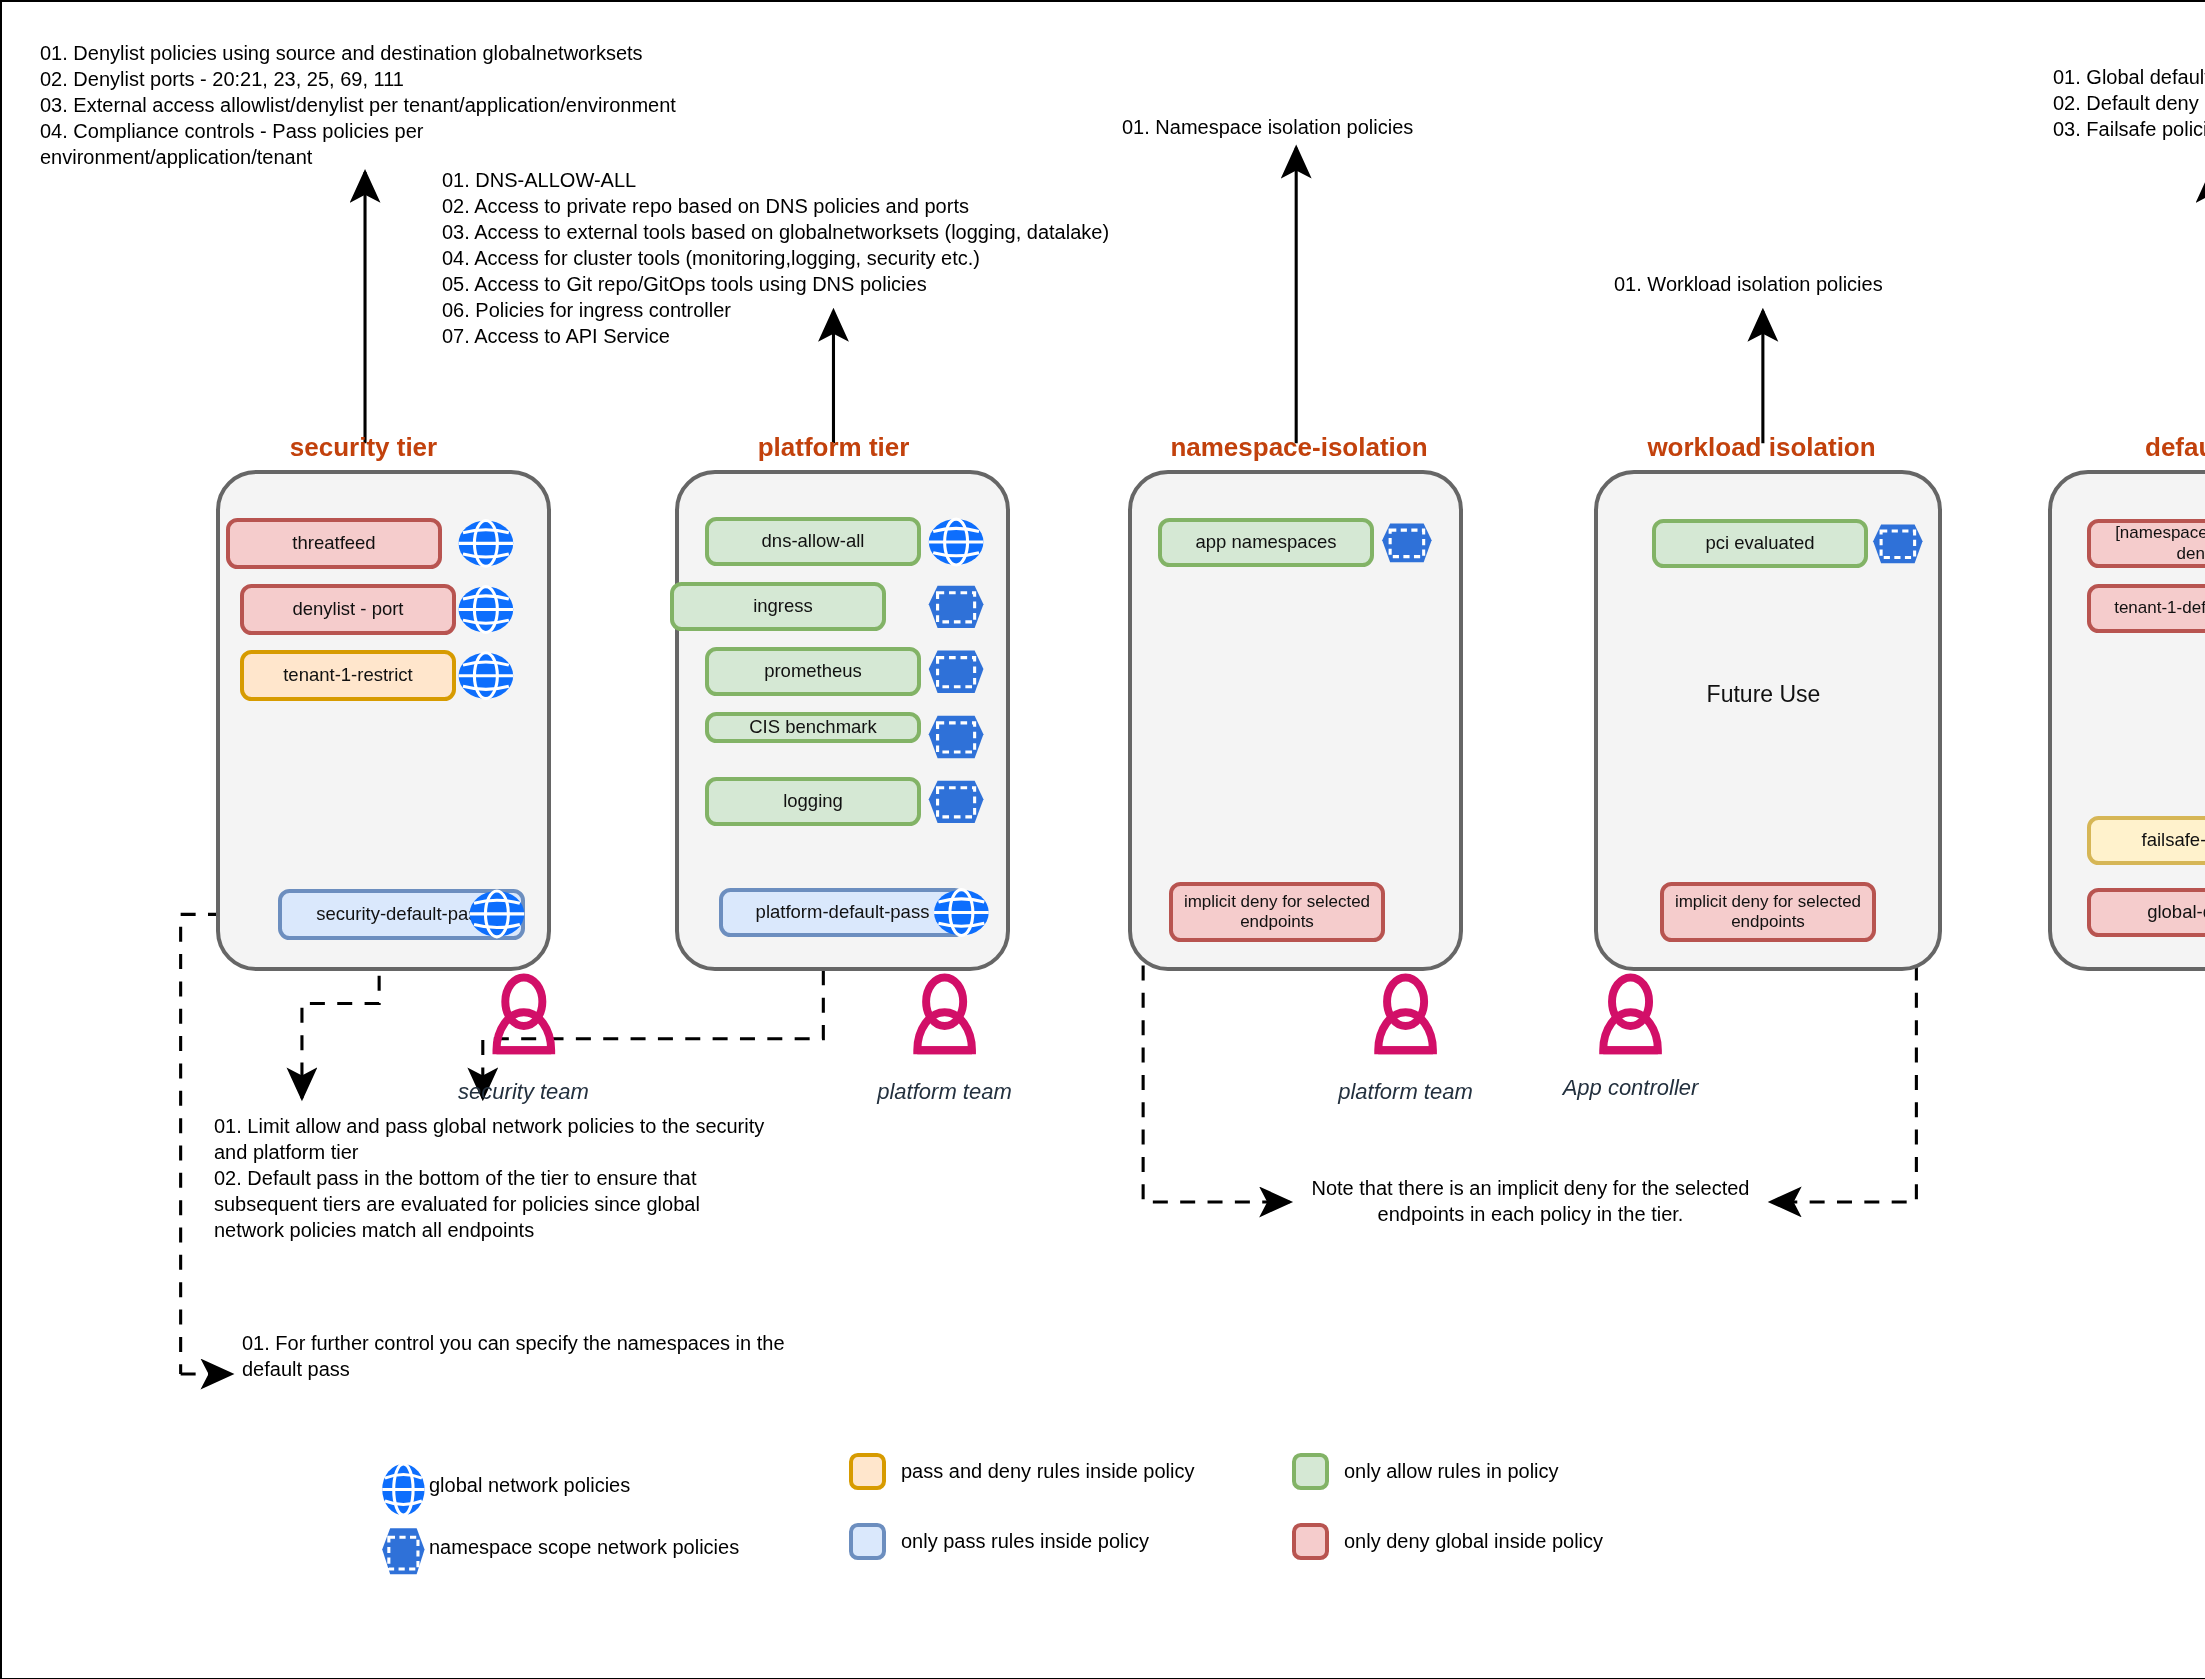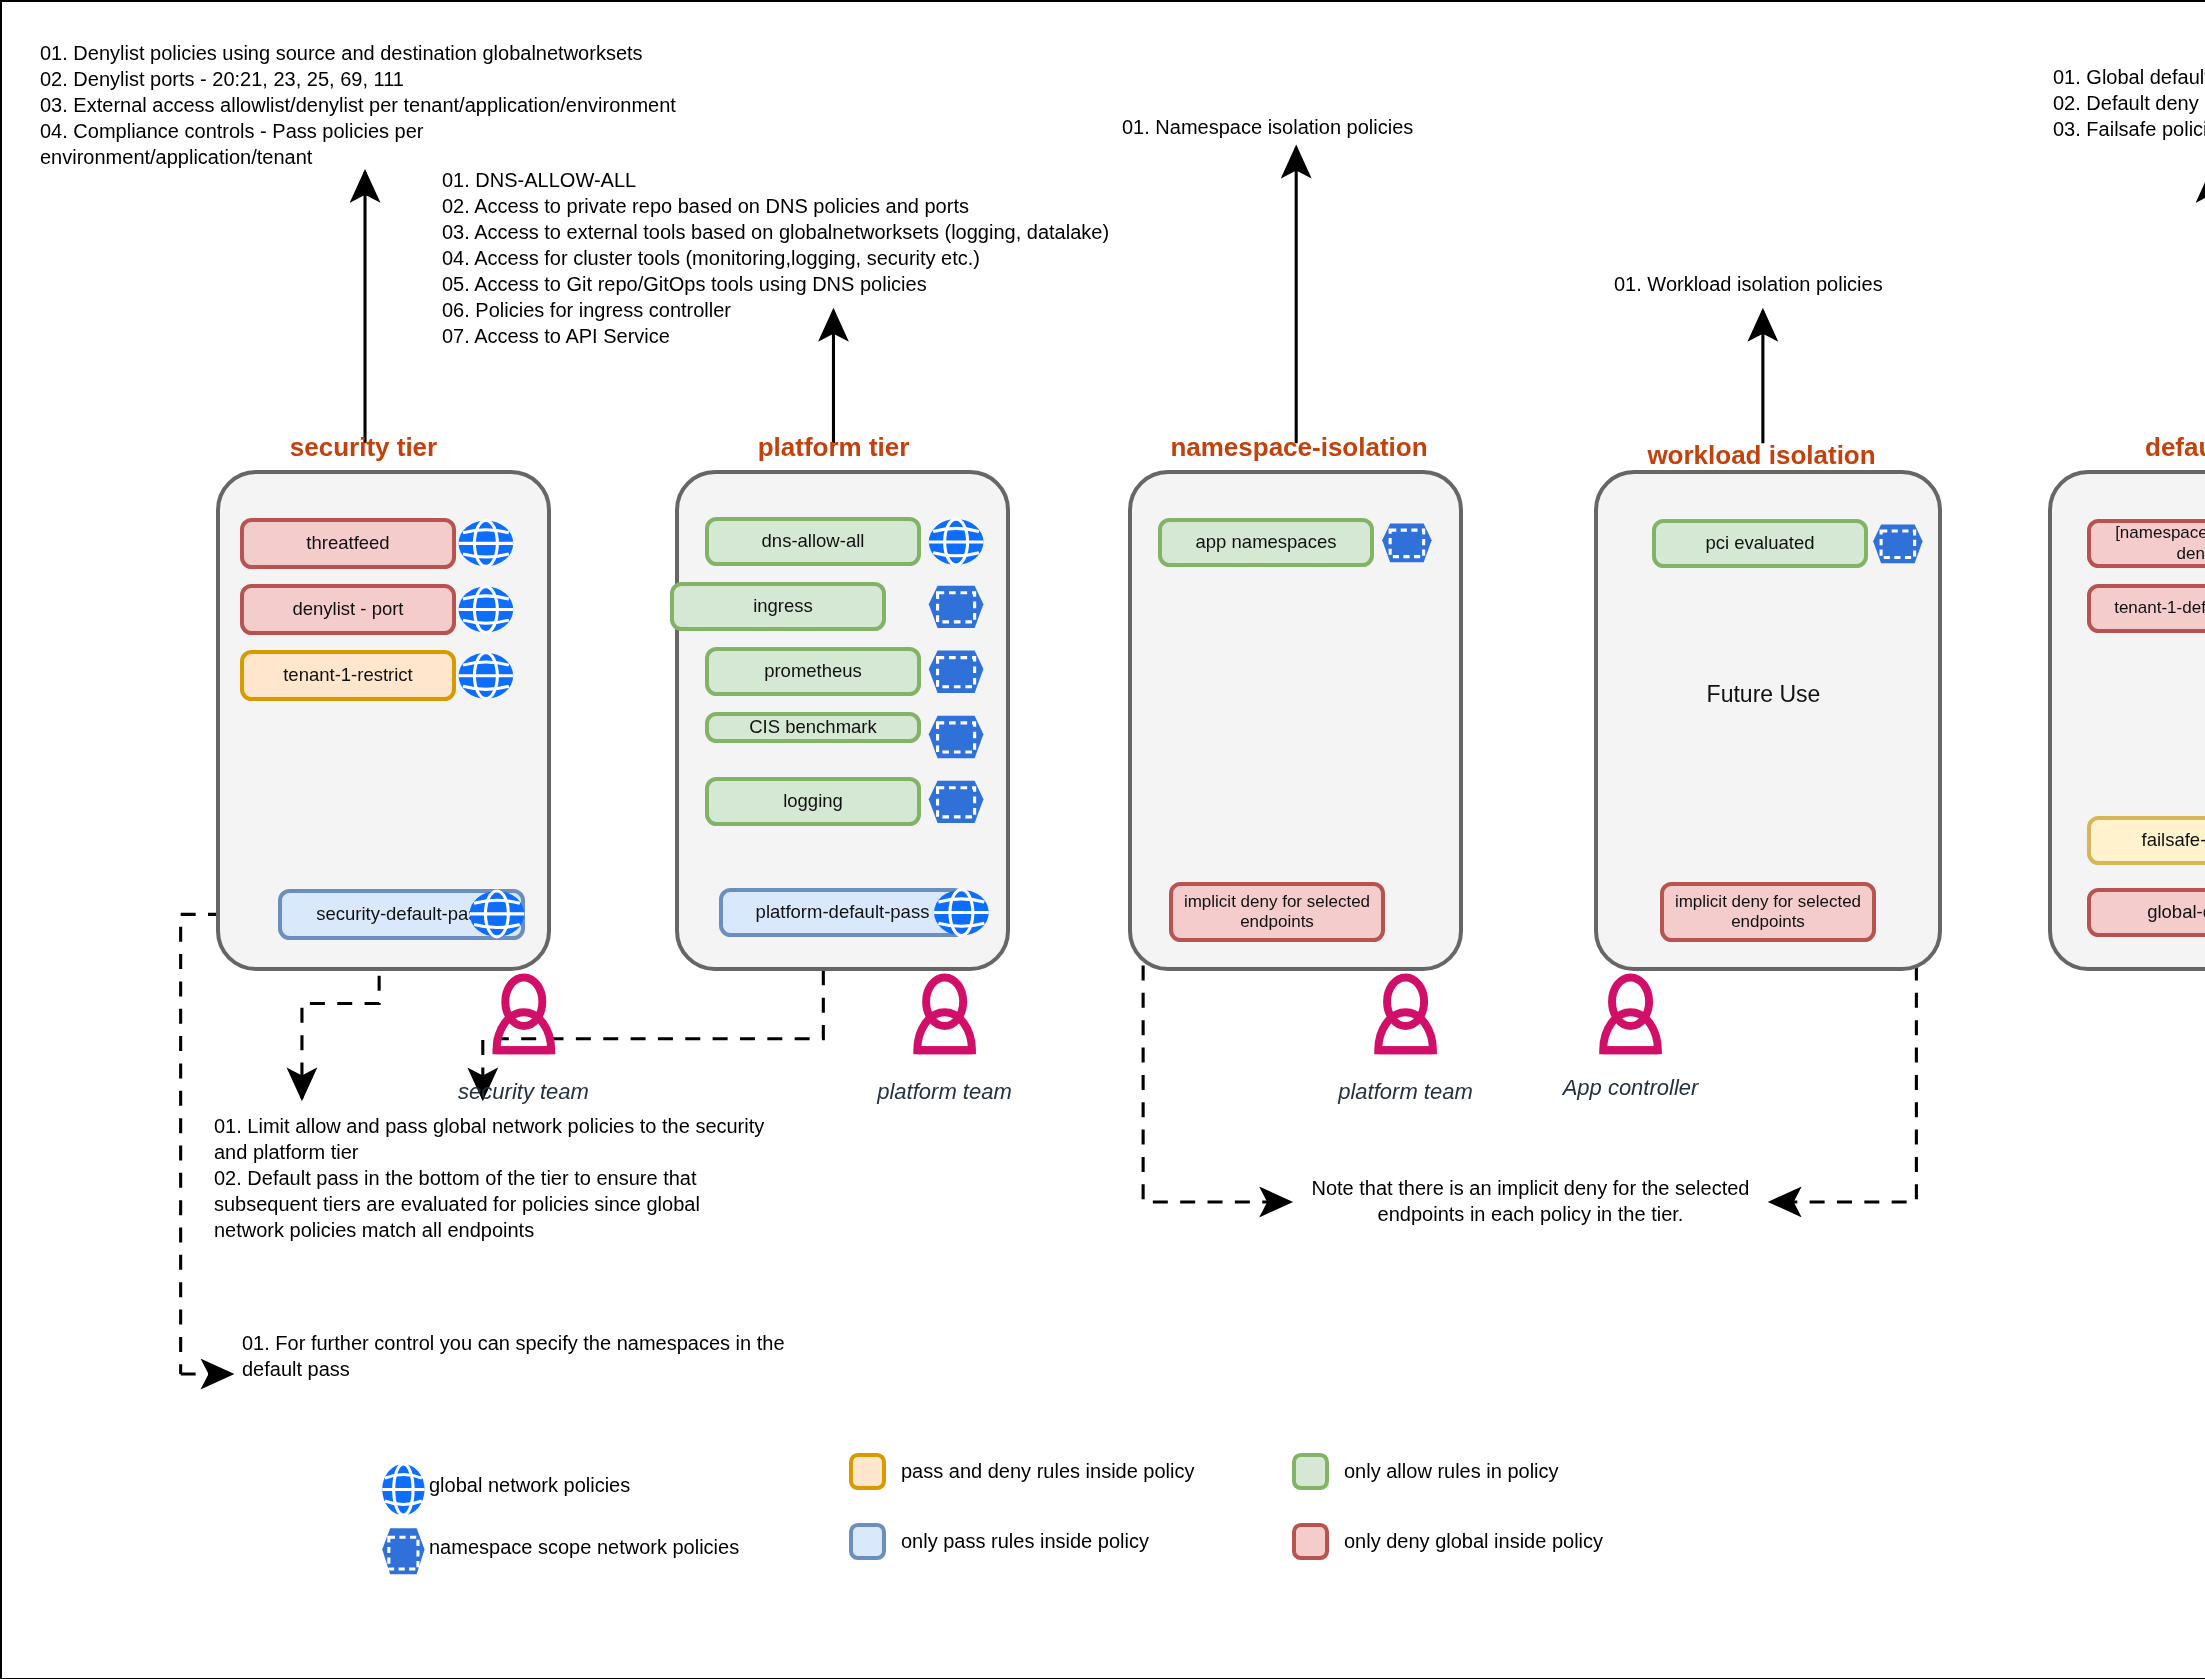--- a/index.html
+++ b/index.html
@@ -100,21 +100,21 @@
 
   <div class="note" style="left:240px;top:1328px;width:617px;">01. For further control you can specify the namespaces in the
 default pass</div>
 
   <div class="note" style="left:1299px;top:1173px;width:459px;text-align:center;">Note that there is an implicit deny for the selected
 endpoints in each policy in the tier.</div>
 
   <div class="tier-title" style="left:229px;top:430px;width:265px;">security tier</div>
   <div class="tier-box" style="left:214px;top:468px;width:335px;width:335px;height:501px;"></div>
 
-  <div class="pol deny" style="left:238px;top:516px;width:216px;height:51px;">threatfeed</div>
+  <div class="pol deny" style="left:224px;top:516px;width:216px;height:51px;">threatfeed</div>
   <div class="pol deny" style="left:238px;top:582px;width:216px;height:51px;">denylist - port</div>
   <div class="pol mixed" style="left:238px;top:648px;width:216px;height:51px;">tenant-1-restrict</div>
   <div class="pol pass" style="left:276px;top:887px;width:247px;height:51px;">security-default-pass</div>
 
   <svg class="layer" viewBox="0 0 6248 3808">
     <g transform="translate(1097,1227)">
       <ellipse cx="0" cy="0" rx="62" ry="52" fill="#0d6efd"></ellipse>
       <g stroke="#fff" stroke-width="7" fill="none">
         <ellipse cx="0" cy="0" rx="26" ry="52"></ellipse>
           <line x1="-62" y1="0" x2="62" y2="0"></line>
@@ -204,21 +204,21 @@
   <div class="pol allow" style="left:1156px;top:516px;width:216px;height:49px;">app namespaces</div>
   <div class="pol deny" style="left:1167px;top:880px;width:216px;height:60px;font-size:17px;">implicit deny for selected endpoints</div>
 
   <svg class="layer" viewBox="0 0 6248 3808">
     <g transform="translate(3185,1226)">
       <path d="M-56,-6 L-38,-44 L38,-44 L56,-6 L38,44 L-38,44 Z" fill="#2f71d8"></path>
       <rect x="-38" y="-29" width="76" height="60" fill="none" stroke="#fff" stroke-width="7" stroke-dasharray="14 10"></rect>
     </g>
   </svg>
 
-  <div class="tier-title" style="left:1627px;top:430px;width:265px;margin-top:8px;">workload isolation</div>
+  <div class="tier-title" style="left:1627px;top:430px;width:265px;">workload isolation</div>
   <div class="tier-box" style="left:1592px;top:468px;width:348px;height:501px;"></div>
 
   <div class="pol allow" style="left:1650px;top:517px;width:216px;height:49px;">pci evaluated</div>
   <div class="futureuse" style="left:1658px;top:679px;width:207px;">Future Use</div>
   <div class="pol deny" style="left:1658px;top:880px;width:216px;height:60px;font-size:17px;">implicit deny for selected endpoints</div>
 
   <svg class="layer" viewBox="0 0 6248 3808">
     <g transform="translate(4298,1228)">
       <path d="M-56,-6 L-38,-44 L38,-44 L56,-6 L38,44 L-38,44 Z" fill="#2f71d8"></path>
       <rect x="-38" y="-29" width="76" height="60" fill="none" stroke="#fff" stroke-width="7" stroke-dasharray="14 10"></rect>

